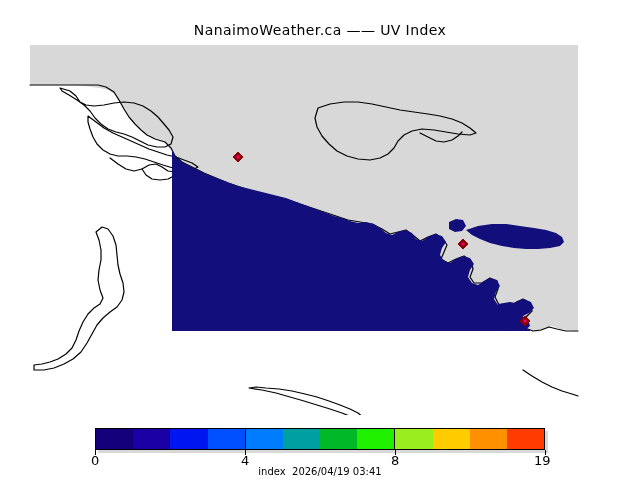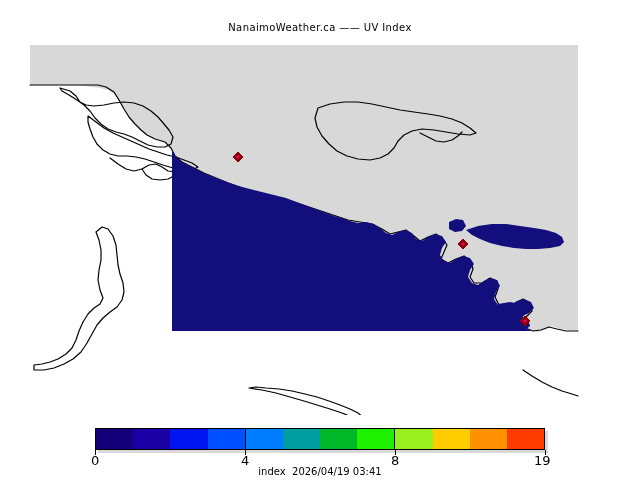--- a/index.html
+++ b/index.html
@@ -22,21 +22,21 @@
     background: #ffffff;
   }
   
   #title {
     position: absolute;
     left: 0;
     top: 22px;
     width: 640px;
     text-align: center;
     font-family: "DejaVu Sans", sans-serif;
-    font-size: 10px;
+    font-size: 14px;
     color: #000000;
     letter-spacing: 0.4px;
     white-space: pre;
   }
   
   #map-area {
     position: absolute;
     left: 0;
     top: 40px;
     width: 640px;

